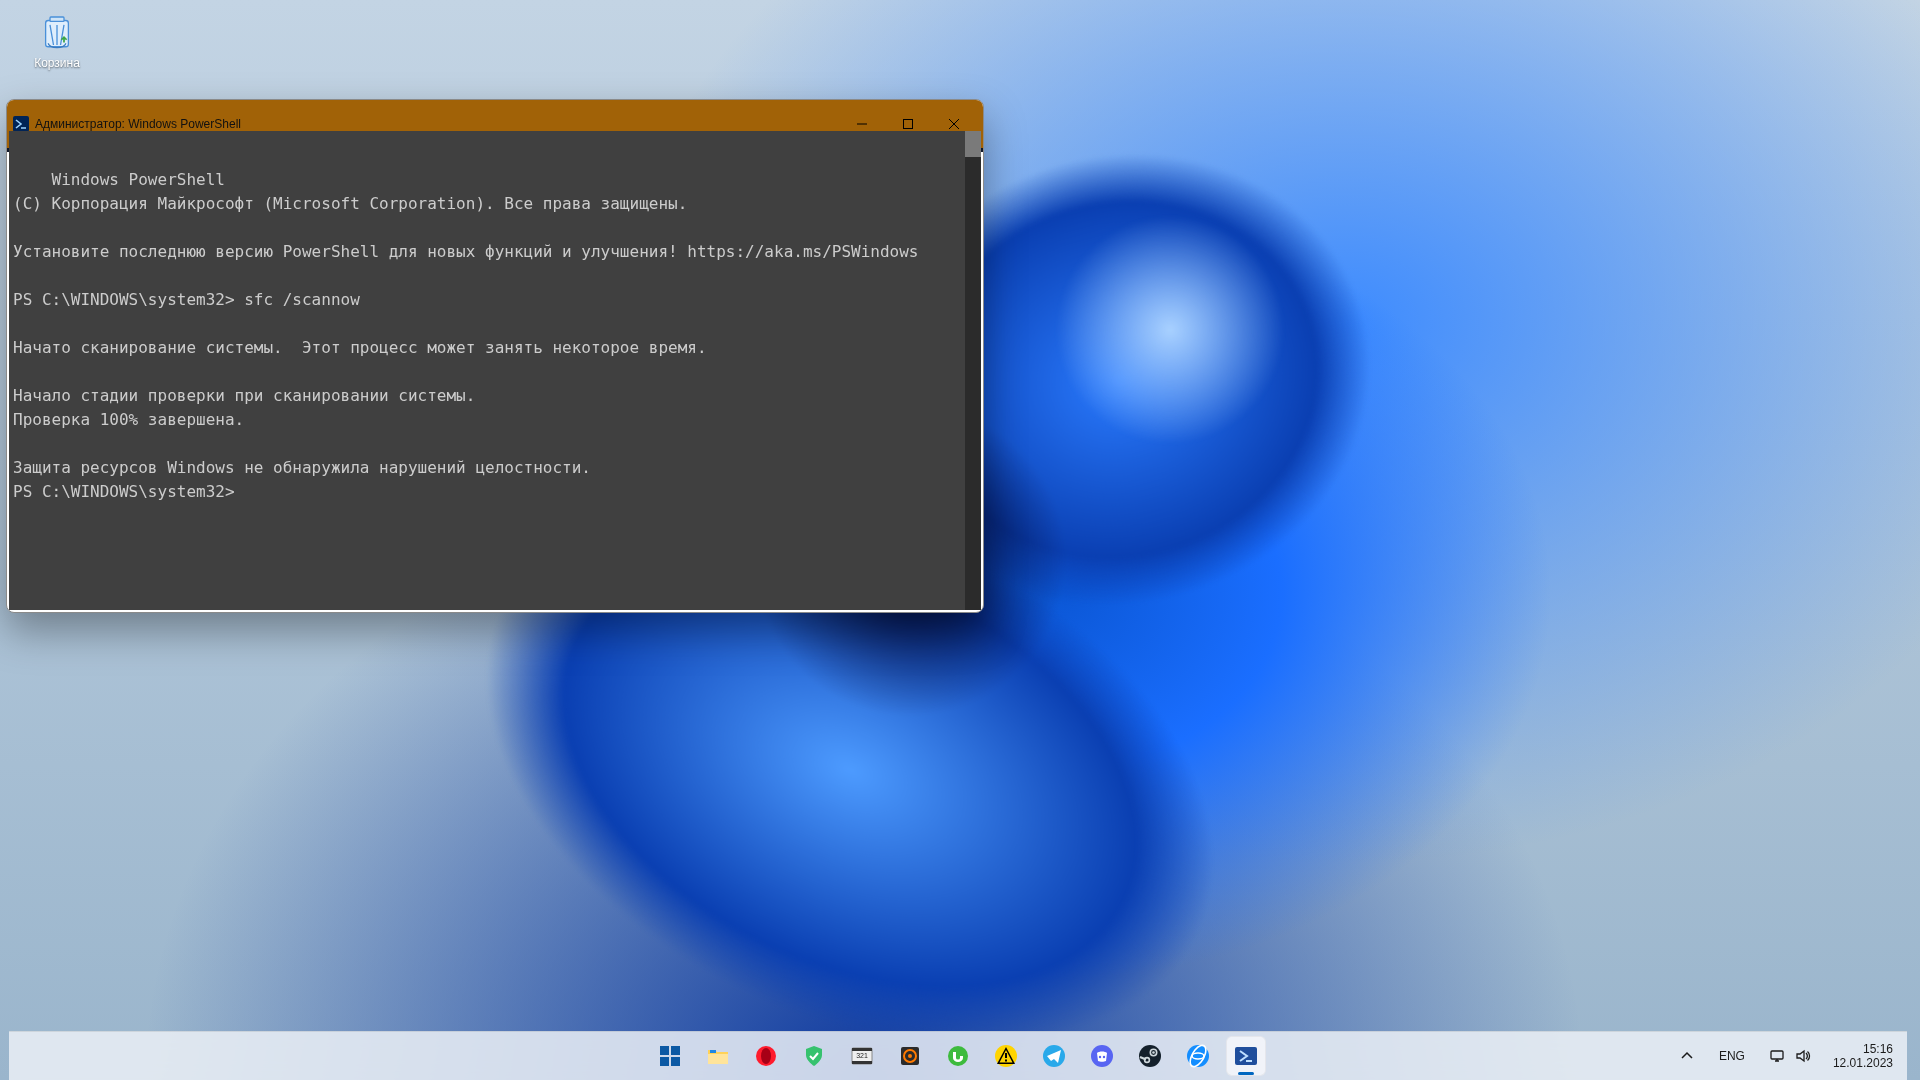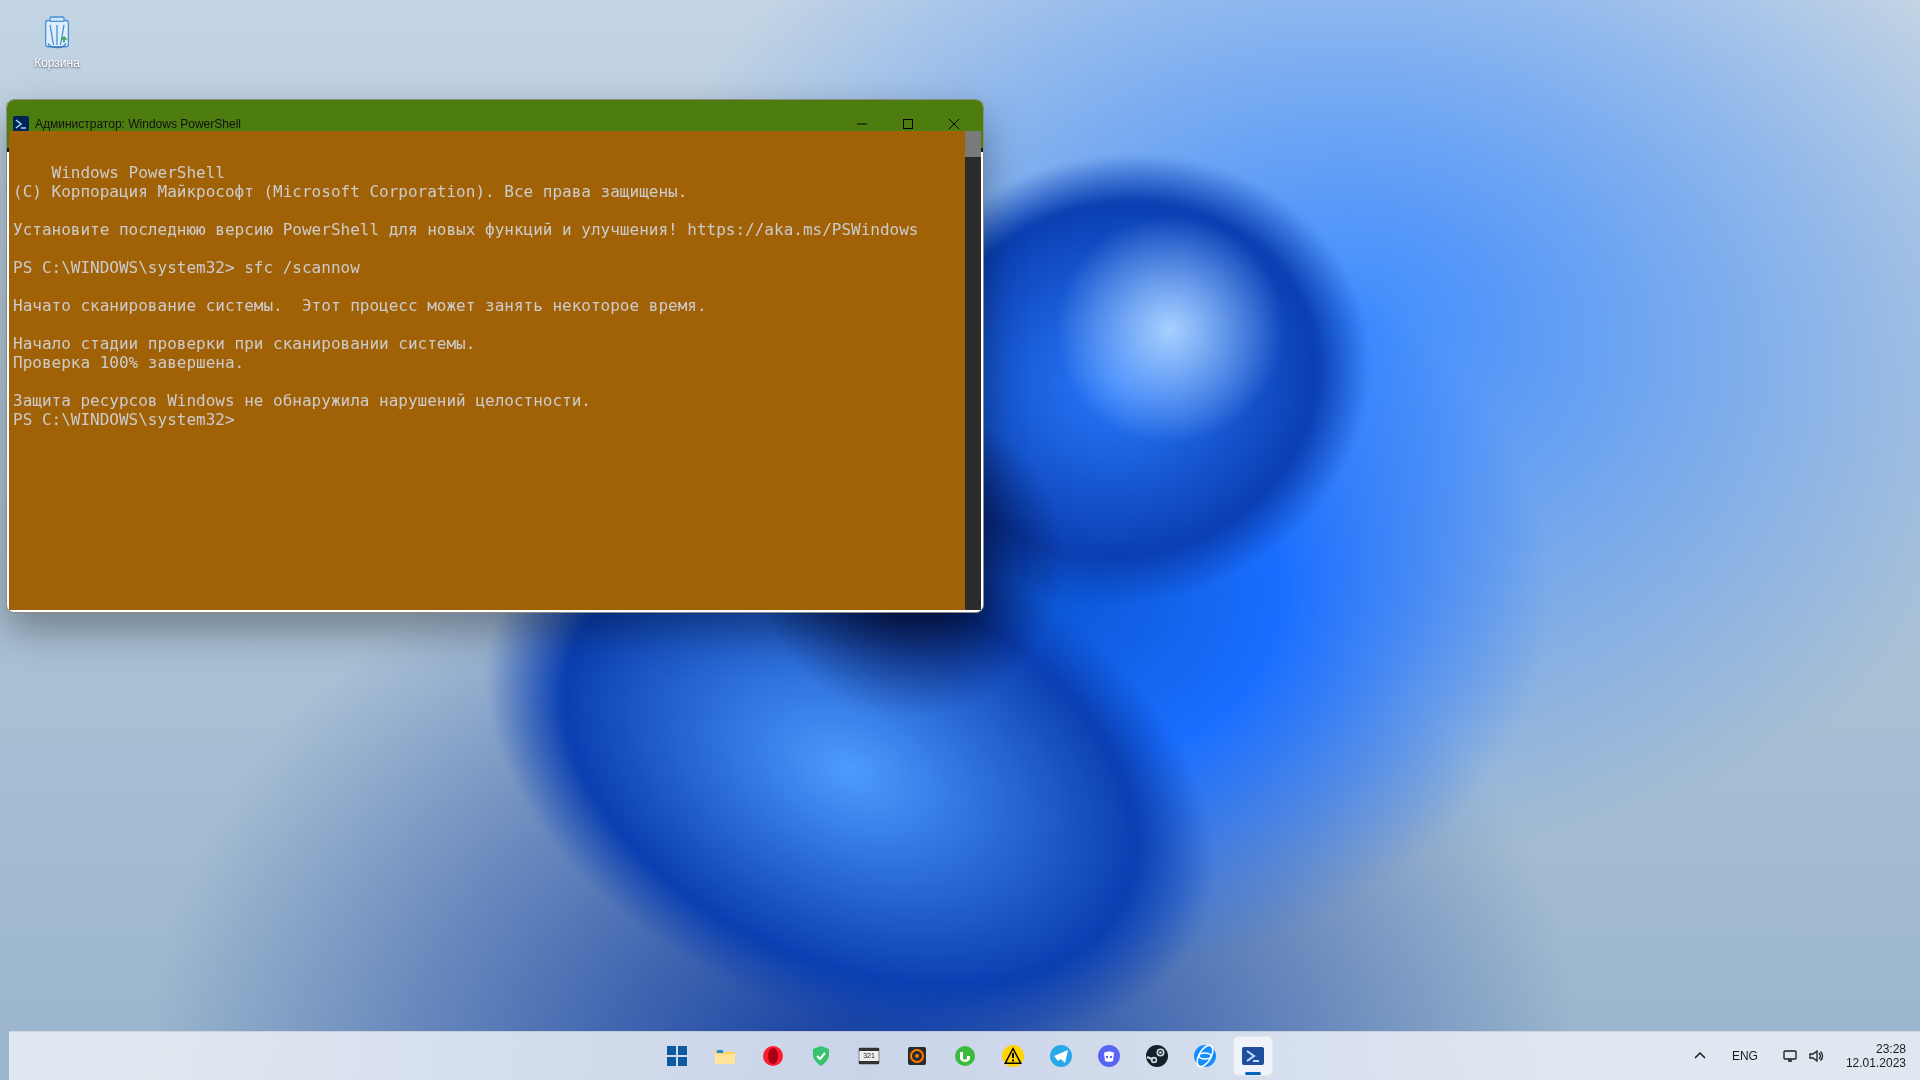--- a/index.html
+++ b/index.html
@@ -24,36 +24,36 @@
   .desktop-icon .icon-art{width:42px;height:42px;margin:0 auto 4px;}
   .desktop-icon .lbl{text-shadow:0 1px 2px rgba(0,0,0,.6);}
 
   
   .window{
     position:absolute;left:6px;top:99px;width:976px;height:512px;
     background:#fff;border:1px solid #8a8a8a;border-radius:8px;
     box-shadow:0 18px 40px rgba(0,0,0,.35);
     overflow:hidden;
   }
-  .titlebar{height:30px;background:#4d7c0f;display:flex;align-items:center;padding:9px 6px;border-bottom:4px solid #0f172a;}
+  .titlebar{height:30px;background:#a16207;display:flex;align-items:center;padding:9px 6px;border-bottom:4px solid #0f172a;}
   .titlebar .app-icon{width:16px;height:16px;margin-right:6px;display:flex;align-items:center;justify-content:center;}
   .titlebar .title{font-size:12px;color:#111;}
   .titlebar .controls{margin-left:auto;display:flex;}
   .winbtn{width:46px;height:30px;display:flex;align-items:center;justify-content:center;color:#000;}
   .winbtn svg{width:10px;height:10px;}
   .console{
     position:absolute;left:2px;right:2px;top:31px;bottom:2px;
-    background:#a16207;color:#ccc;font-family:Consolas,monospace;font-size:16px;
-    padding:13px 4px;white-space:pre;line-height:19px;overflow:hidden;
+    background:#404040;color:#ccc;font-family:Consolas,monospace;font-size:16px;
+    padding:13px 4px;white-space:pre;line-height:24px;overflow:hidden;
   }
   .console .scroll-track{position:absolute;right:0;top:0;width:16px;height:100%;background:#2b2b2b;}
   .console .scroll-thumb{position:absolute;right:0;top:0;width:16px;height:26px;background:#7a7a7a;}
 
   
-  .taskbar{position:absolute;left:0;right:0;bottom:0;height:48px;background:rgba(235,240,246,.85);backdrop-filter:blur(8px);border-top:1px solid rgba(0,0,0,.08);margin-left:9px;}
+  .taskbar{position:absolute;left:0;right:13px;bottom:0;height:48px;background:rgba(235,240,246,.85);backdrop-filter:blur(8px);border-top:1px solid rgba(0,0,0,.08);margin-left:9px;}
   .taskbar-center{position:absolute;left:50%;transform:translateX(-50%);top:0;height:48px;display:flex;align-items:center;gap:8px;}
   .task-btn{width:40px;height:40px;border-radius:6px;display:flex;align-items:center;justify-content:center;cursor:pointer;}
   .task-btn svg,.task-btn .glyph{width:24px;height:24px;}
   .task-btn.active{position:relative;background:rgba(255,255,255,0.65);box-shadow:0 0 0 1px rgba(0,0,0,0.05) inset;}
   .task-btn.active::after{content:"";position:absolute;bottom:1px;left:50%;transform:translateX(-50%);width:16px;height:3px;border-radius:2px;background:#0067c0;}
   .taskbar-right{position:absolute;right:8px;top:0;height:48px;display:flex;align-items:center;gap:8px;color:#1b1b1b;font-size:12px;}
   .tray-group{display:flex;align-items:center;gap:10px;padding:4px 8px;border-radius:4px;cursor:pointer;}
   .tray-icon{width:16px;height:16px;display:flex;align-items:center;justify-content:center;}
   .clock{text-align:right;line-height:14px;padding:4px 6px;border-radius:4px;cursor:pointer;}
 </style>
@@ -244,17 +244,17 @@
           </svg>
         </span>
       <span class="tray-icon">
           <svg viewBox="0 0 16 16">
             <path d="M2 6 H5 L9 3 V13 L5 10 H2 Z" fill="none" stroke="#1b1b1b" stroke-width="1.3"></path>
             <path d="M11 5 a4 4 0 0 1 0 6 M12.5 3.5 a6 6 0 0 1 0 9" fill="none" stroke="#1b1b1b" stroke-width="1.3"></path>
           </svg>
         </span>
     </div>
     <div class="clock">
-      <div>23:28</div>
+      <div>15:16</div>
       <div>12.01.2023</div>
     </div>
   </div>
 </div>
 
 </body></html>

